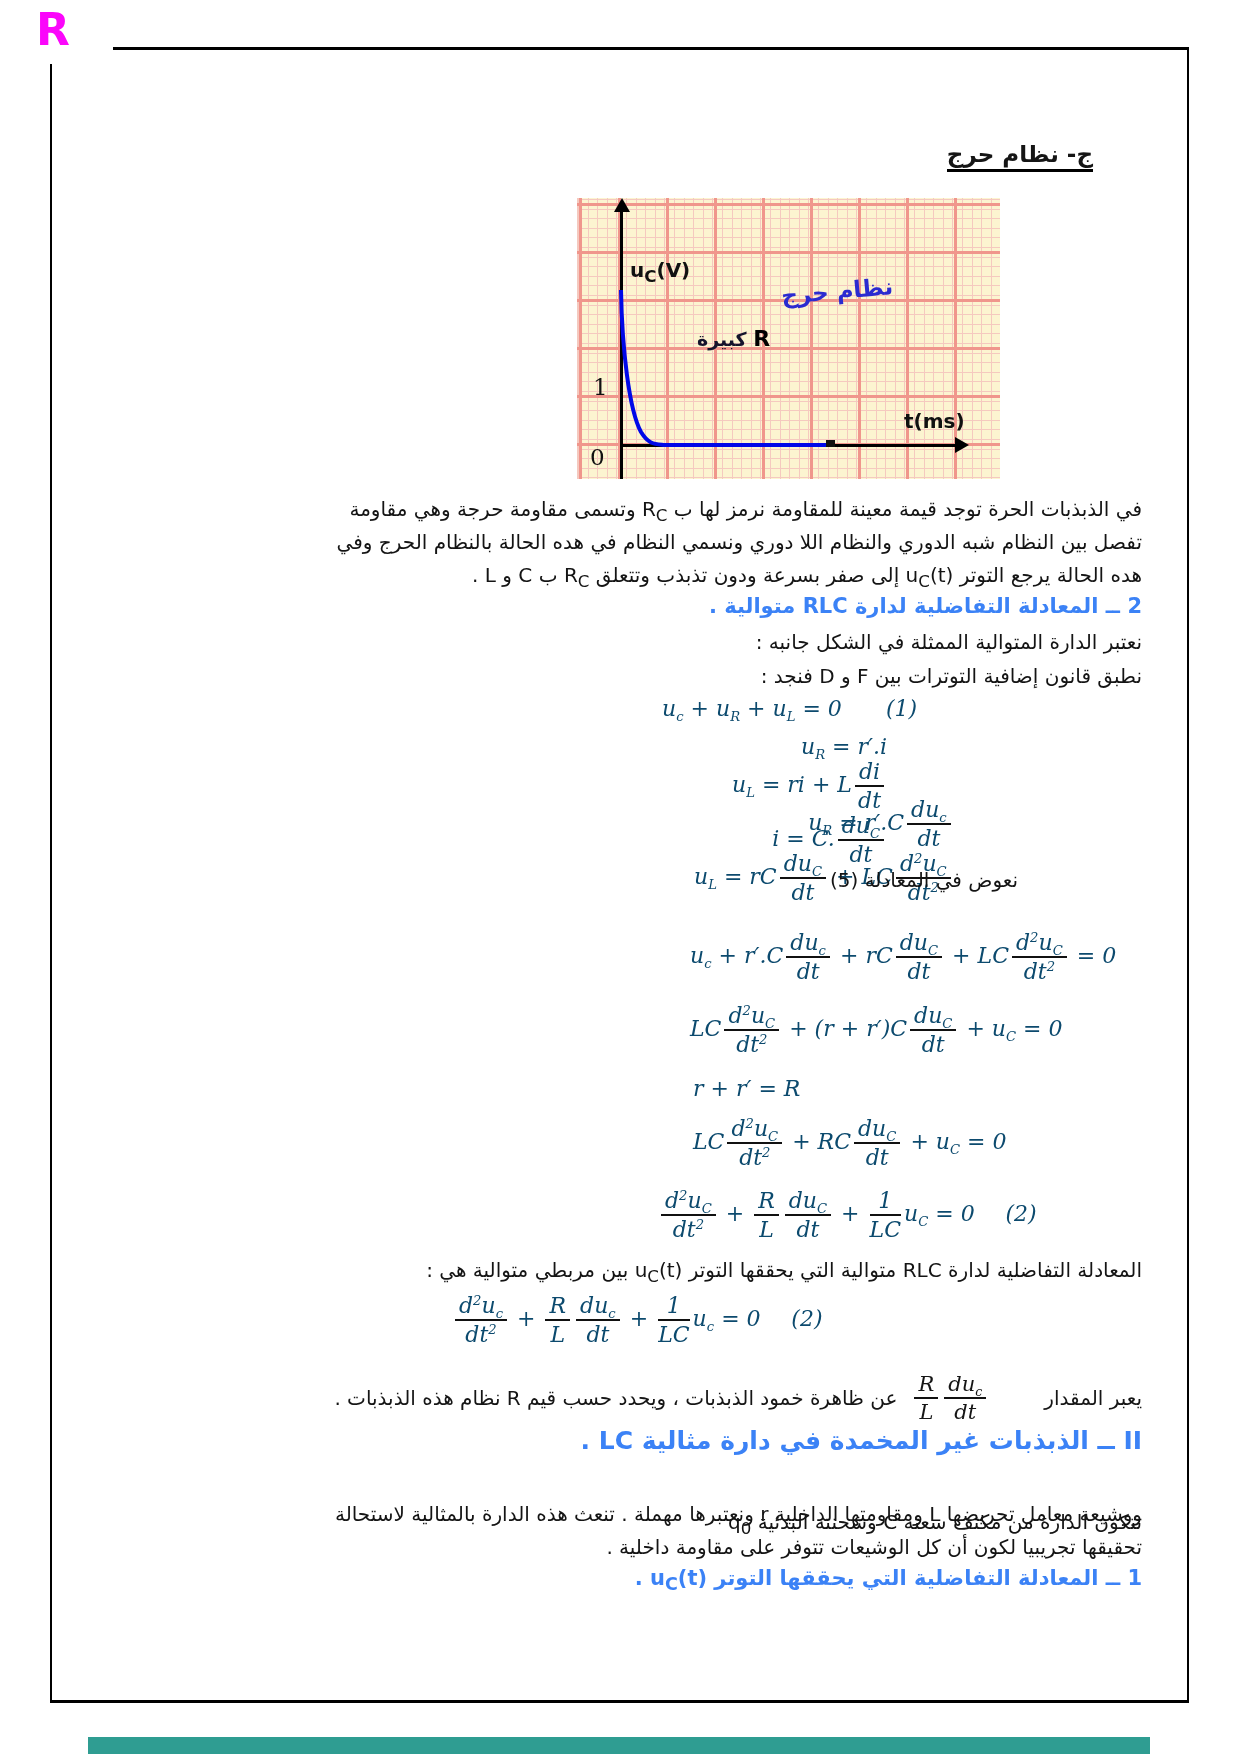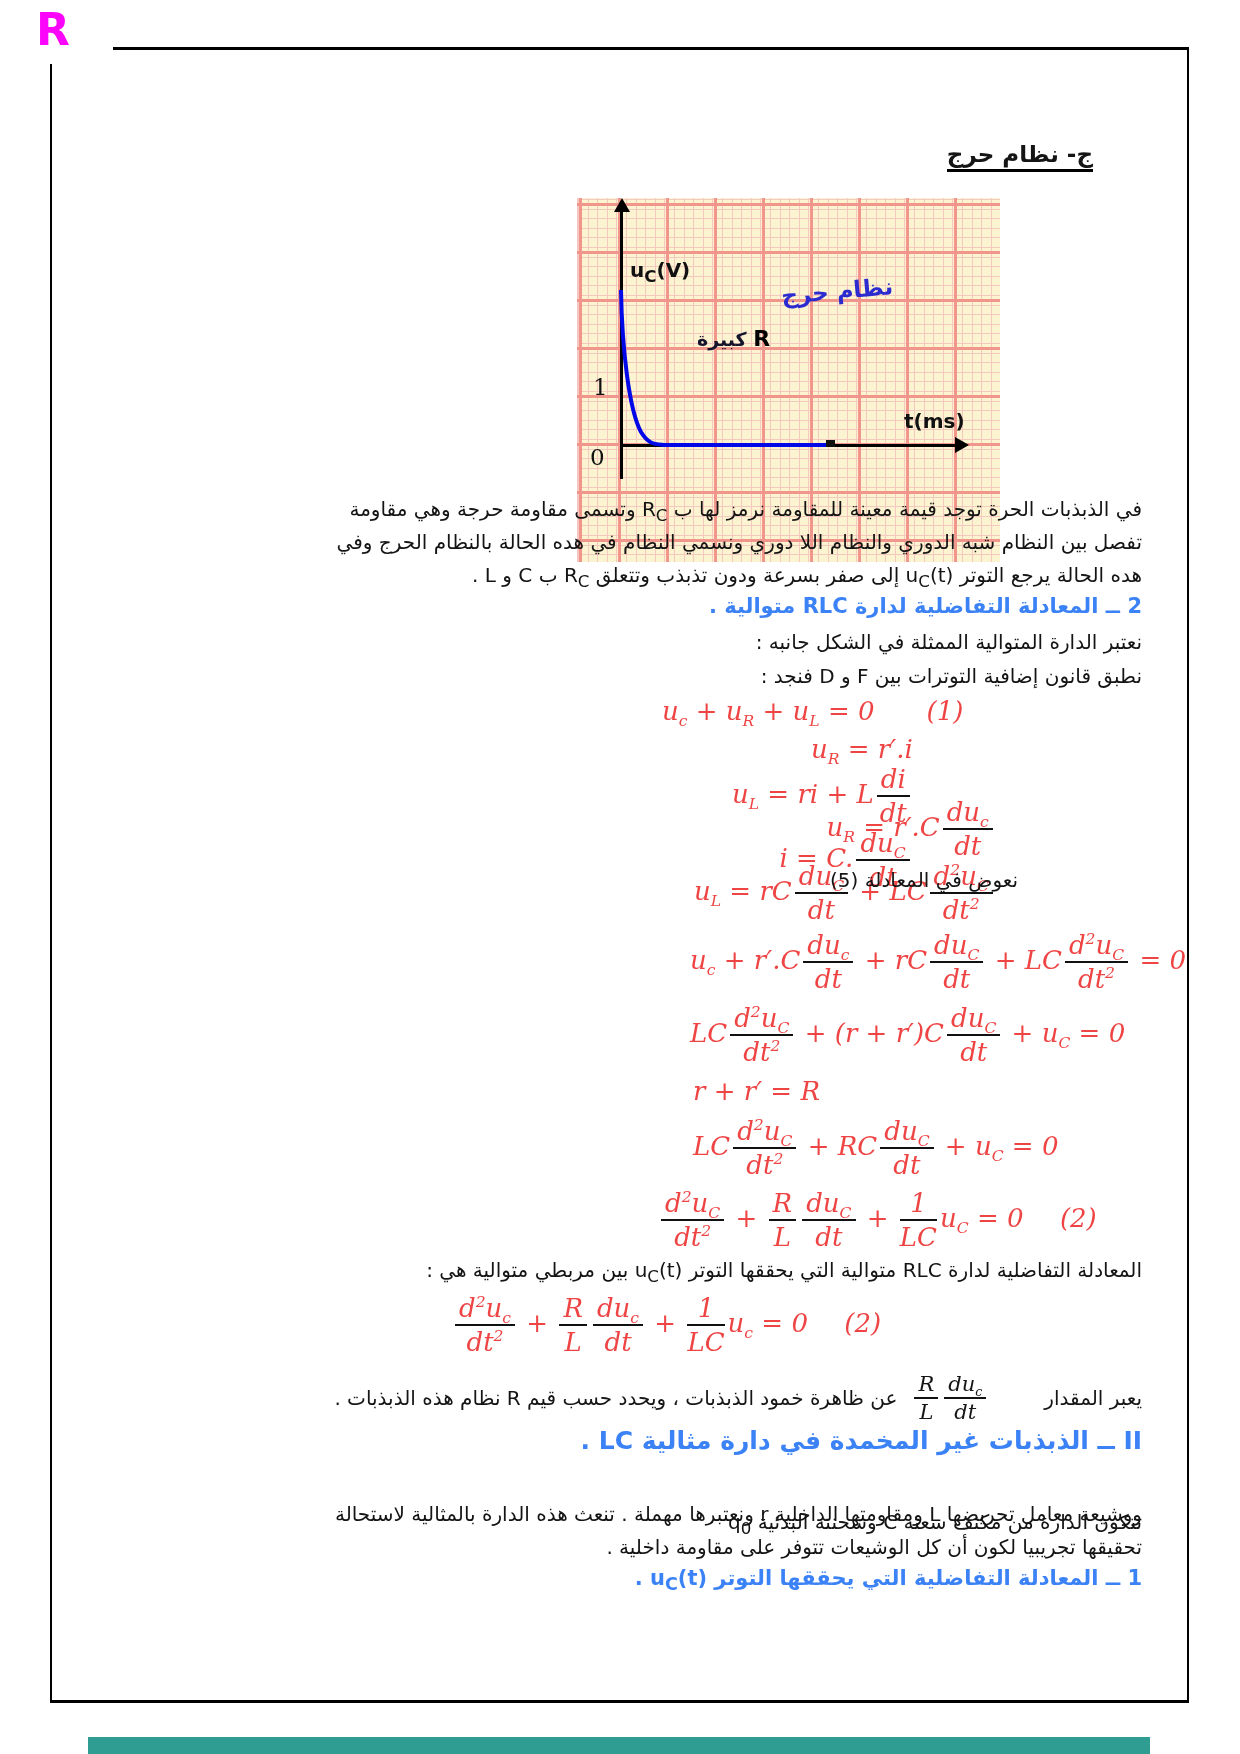--- a/index.html
+++ b/index.html
@@ -4,21 +4,21 @@
 <style>
   html,body{margin:0;padding:0;background:#ffffff;}
   .page{position:relative;width:1240px;height:1754px;background:#ffffff;overflow:hidden;
         font-family:"DejaVu Sans",sans-serif;color:#151515;}
   .line{position:absolute;background:#000;}
   .logo{position:absolute;left:36px;top:4px;font-size:44px;font-weight:bold;color:#FB06FB;
         font-family:"DejaVu Sans",sans-serif;}
   .doc-title{position:absolute;top:141px;right:147px;font-size:23px;font-weight:bold;
         direction:rtl;border-bottom:3px solid #000;padding-bottom:2px;white-space:nowrap;}
   
-  .graph{position:absolute;left:577px;top:198px;width:423px;height:364px;
+  .graph{position:absolute;left:577px;top:198px;width:423px;height:281px;
      background-color:#FCF4D0;
      background-image:
        repeating-linear-gradient(to right,#F0968C 0 3px,transparent 3px 48px),
        repeating-linear-gradient(to bottom,#F0968C 0 3px,transparent 3px 48px),
        repeating-linear-gradient(to right,#F5C9BF 0 1px,transparent 1px 9.6px),
        repeating-linear-gradient(to bottom,#F5C9BF 0 1px,transparent 1px 9.6px);
      background-position:41px 5px,41px 5px,1px 1px,1px 1px;}
   .yaxis{position:absolute;left:43px;top:8px;width:3px;height:273px;background:#000;}
   .yarrow{position:absolute;left:37px;top:0;width:0;height:0;
      border-left:8px solid transparent;border-right:8px solid transparent;border-bottom:14px solid #000;}
@@ -33,21 +33,21 @@
      color:#14142c;white-space:nowrap;}
   .rbig .rsym{font-size:22px;color:#000;}
   
   .ar{position:absolute;right:98px;direction:rtl;text-align:right;font-size:20px;
       white-space:nowrap;color:#141414;}
   .green{color:#3b82f6;font-weight:bold;}
   .h2size{font-size:21px;}
   .hIIsize{font-size:25px;}
   
   .eq{position:absolute;direction:ltr;font-family:"DejaVu Serif",serif;font-style:italic;
-      font-size:26px;color:#ef4444;white-space:nowrap;}
+      font-size:22px;color:#0c4a6e;white-space:nowrap;}
   .eqrow{position:absolute;display:flex;align-items:flex-end;direction:ltr;flex-direction:column;}
   .eqrow .eq{position:static;}
   .eq .frac, .eq-inline .frac{display:inline-block;vertical-align:middle;text-align:center;margin:0 3px;}
   .eq .num, .eq-inline .num{display:block;border-bottom:2px solid #111;padding:0 4px 1px;}
   .eq .den, .eq-inline .den{display:block;padding-top:1px;}
   .eq sub,.eq-inline sub{font-size:0.6em;}
   .eq sup,.eq-inline sup{font-size:0.6em;}
   .eq-inline{display:inline-block;direction:ltr;font-family:"DejaVu Serif",serif;font-style:italic;
       font-size:21px;vertical-align:middle;margin:0 55px 0 14px;}
   .dampline{position:absolute;right:98px;direction:rtl;display:flex;align-items:center;

